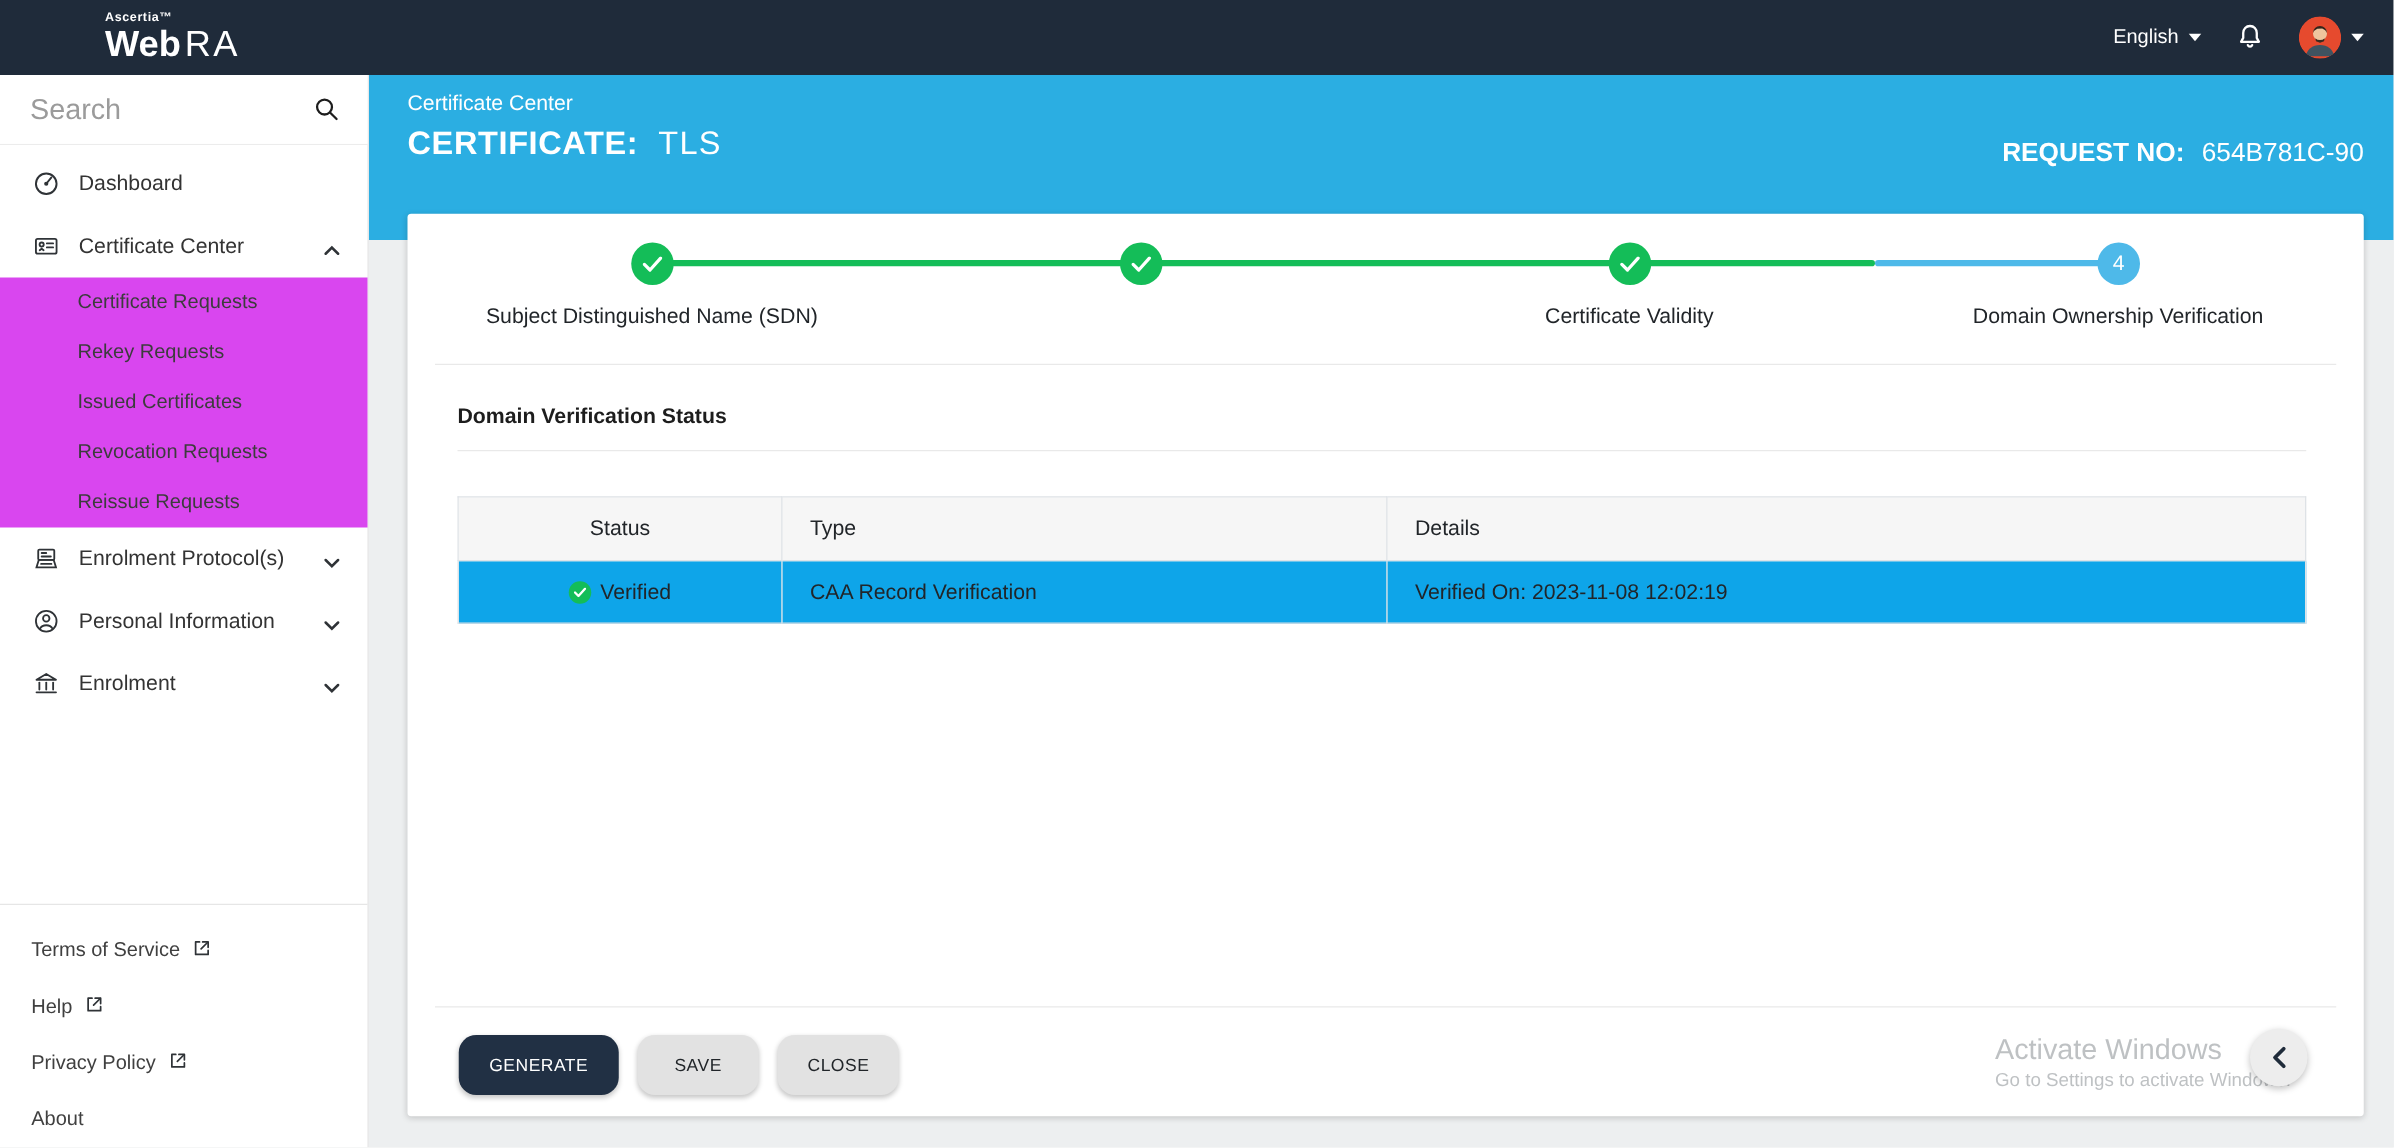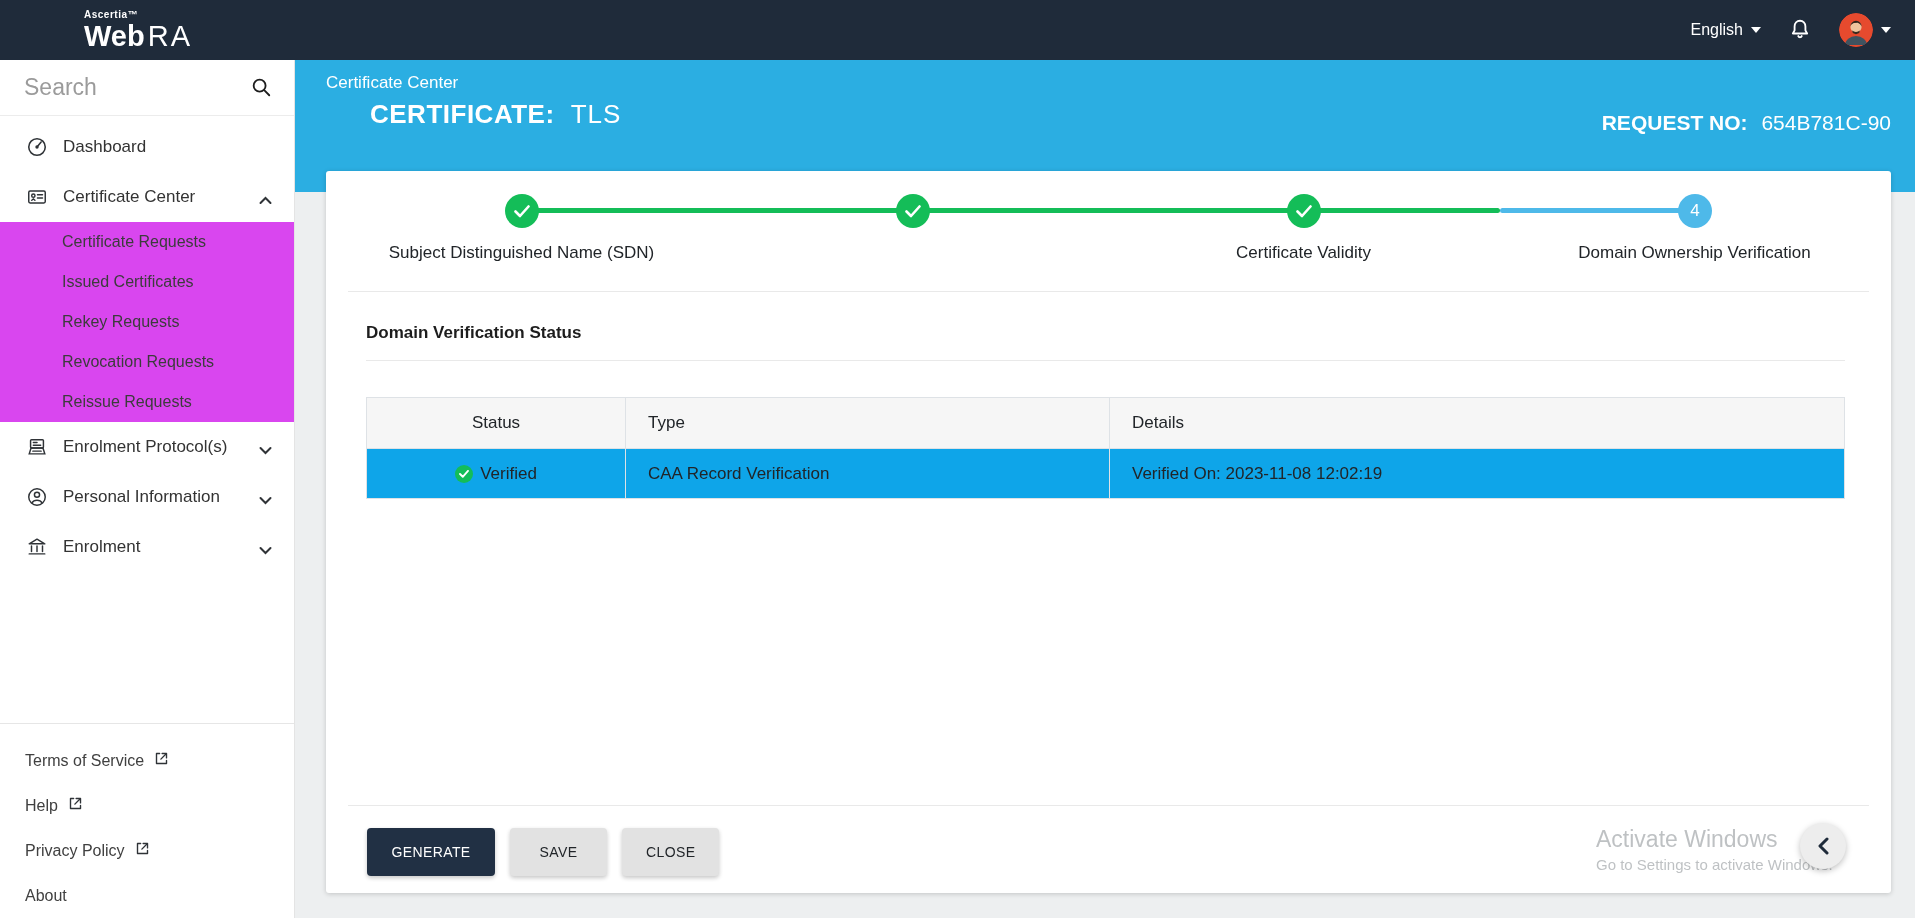--- a/index.html
+++ b/index.html
@@ -43,21 +43,21 @@
   .sub-item{height:40px;display:flex;align-items:center;padding-left:62px;font-size:16px;color:#3C3C3C;cursor:pointer;}
   .sidebar-footer{position:absolute;left:0;bottom:0;width:100%;}
   .footer-divider{height:1px;background:#E6E6E6;margin-bottom:14px;}
   .footer-link{height:45px;display:flex;align-items:center;gap:10px;padding-left:25px;font-size:16px;color:#404040;cursor:pointer;}
 
   
   .main{position:absolute;top:60px;left:295px;width:1620px;height:858px;background:#EDEFF0;}
   .blue-header{position:absolute;top:0;left:0;width:100%;height:132px;background:var(--header-blue);
     display:flex;justify-content:space-between;padding:13px 24px 0 31px;color:#fff;}
   .bh-breadcrumb{font-size:17px;font-weight:400;margin-bottom:6px;}
-  .bh-title-row{display:flex;align-items:flex-end;gap:16px;margin-left:44px;}
+  .bh-title-row{display:flex;align-items:flex-end;gap:16px;}
   .bh-title-label{font-size:26px;font-weight:700;letter-spacing:.5px;}
   .bh-title-value{font-size:26px;font-weight:300;letter-spacing:1px;}
   .bh-request{margin-top:38px;font-size:21px;white-space:nowrap;}
   .bh-request-label{font-weight:700;}
   .bh-request-value{font-weight:300;margin-left:8px;}
 
   
   .card{position:absolute;top:111px;left:31px;width:1565px;height:722px;background:#fff;border-radius:3px;
     box-shadow:0 1px 5px rgba(0,0,0,.18);}
   
@@ -81,21 +81,21 @@
   .dv-table td{height:50px;background:#0ea5e9;}
   .col-status{width:259px;text-align:center;}
   .col-type{width:484px;text-align:left;padding-left:22px;}
   .col-details{text-align:left;padding-left:22px;}
   .status-cell{display:flex;align-items:center;justify-content:center;gap:7px;}
   .check-badge{width:18px;height:18px;border-radius:50%;background:var(--success-green);display:flex;align-items:center;justify-content:center;flex:0 0 18px;}
 
   
   .divider3{position:absolute;top:634px;left:22px;right:22px;height:1px;background:#E9E9E9;}
   .actions{position:absolute;top:657px;left:41px;display:flex;gap:15px;}
-  .btn{height:48px;border:none;border-radius:4px;font-family:"Liberation Sans",sans-serif;font-size:14px;
+  .btn{height:48px;border:none;border-radius:14px;font-family:"Liberation Sans",sans-serif;font-size:14px;
     letter-spacing:.4px;cursor:pointer;box-shadow:0 2px 4px rgba(0,0,0,.22);padding:0 24px;}
   .btn-primary{background:var(--primary-btn);color:#fff;min-width:128px;}
   .btn-light{background:#E2E2E2;color:#212529;min-width:97px;}
 
   
   .watermark{position:absolute;left:1596px;top:826px;color:#A9ADB0;opacity:.75;z-index:5;pointer-events:none;}
   .wm-line1{font-size:23px;font-weight:300;}
   .wm-line2{font-size:15px;margin-top:3px;}
   .float-btn{position:absolute;left:1800px;top:823px;width:46px;height:46px;border-radius:50%;background:#EDEDED;
     box-shadow:0 2px 6px rgba(0,0,0,.25);display:flex;align-items:center;justify-content:center;z-index:6;cursor:pointer;
@@ -183,24 +183,24 @@
               <polyline points="1.5,7 6.5,2 11.5,7"></polyline>
             </svg>
         </span>
       </div>
 
       <div class="submenu">
         <div class="sub-item">
           <span>Certificate Requests</span>
         </div>
         <div class="sub-item">
+          <span>Rekey Requests</span>
+        </div>
+        <div class="sub-item">
           <span>Issued Certificates</span>
-        </div>
-        <div class="sub-item">
-          <span>Rekey Requests</span>
         </div>
         <div class="sub-item">
           <span>Revocation Requests</span>
         </div>
         <div class="sub-item">
           <span>Reissue Requests</span>
         </div>
       </div>
 
       <div class="nav-item">

